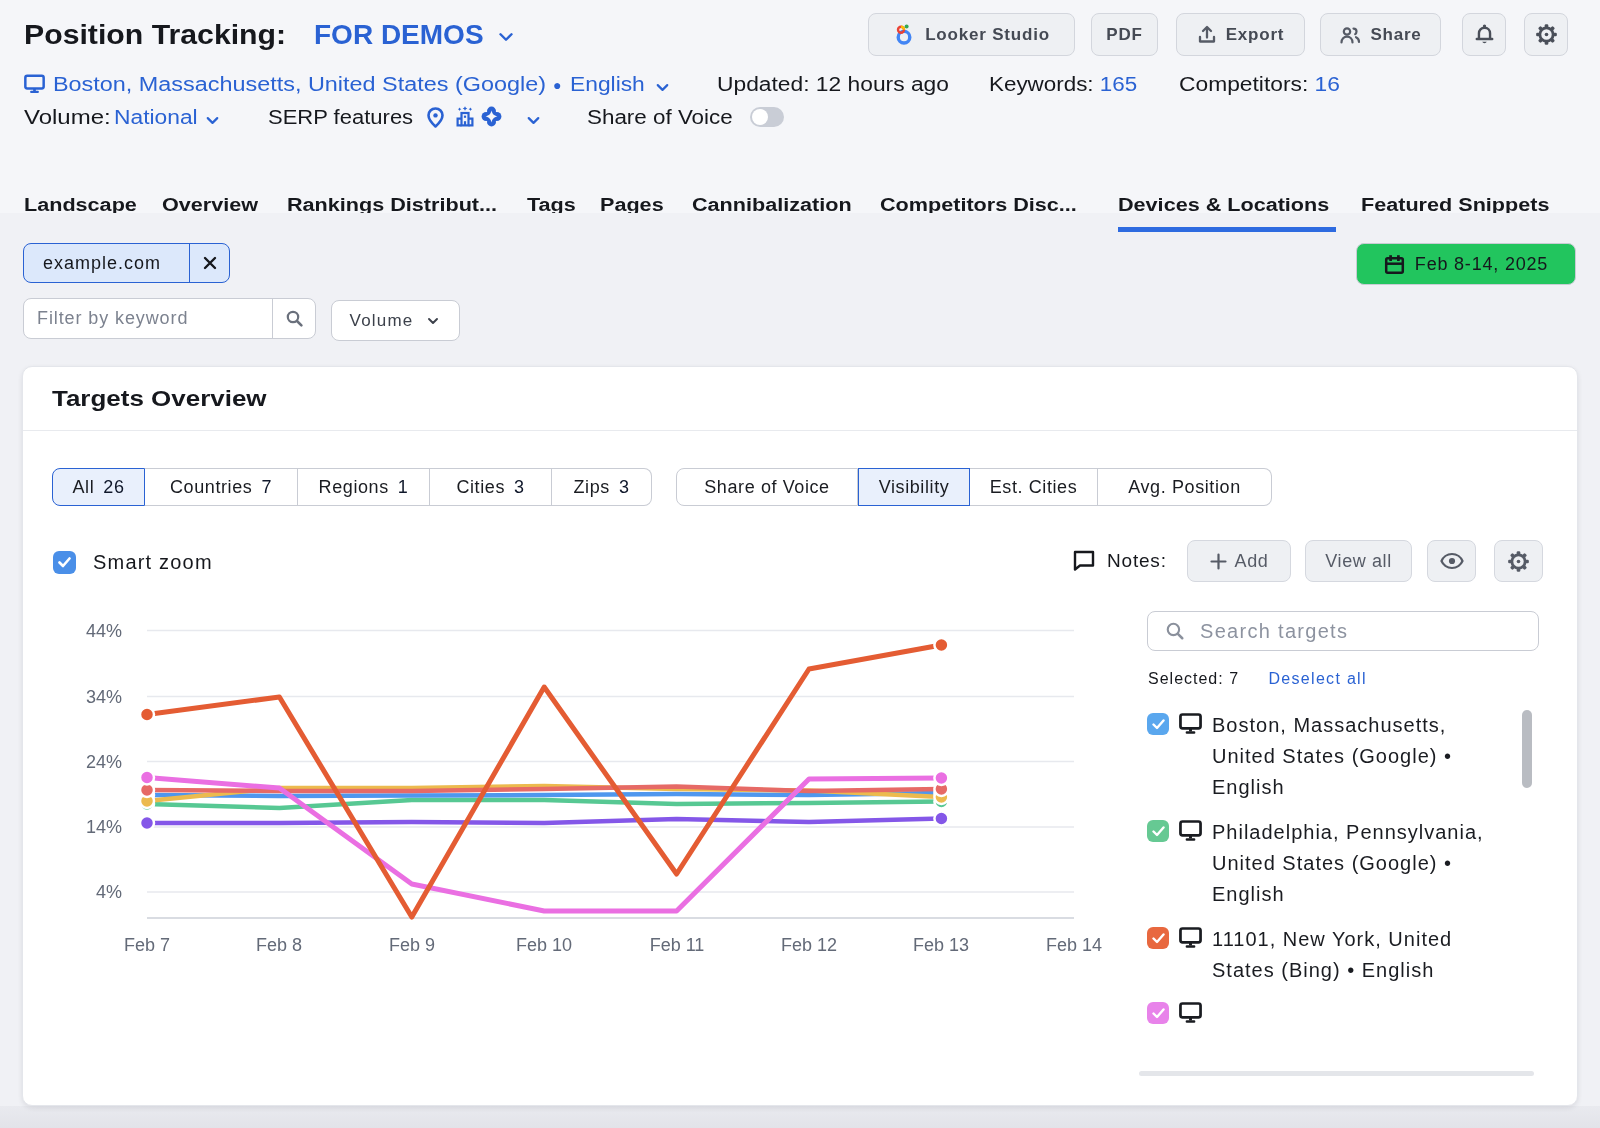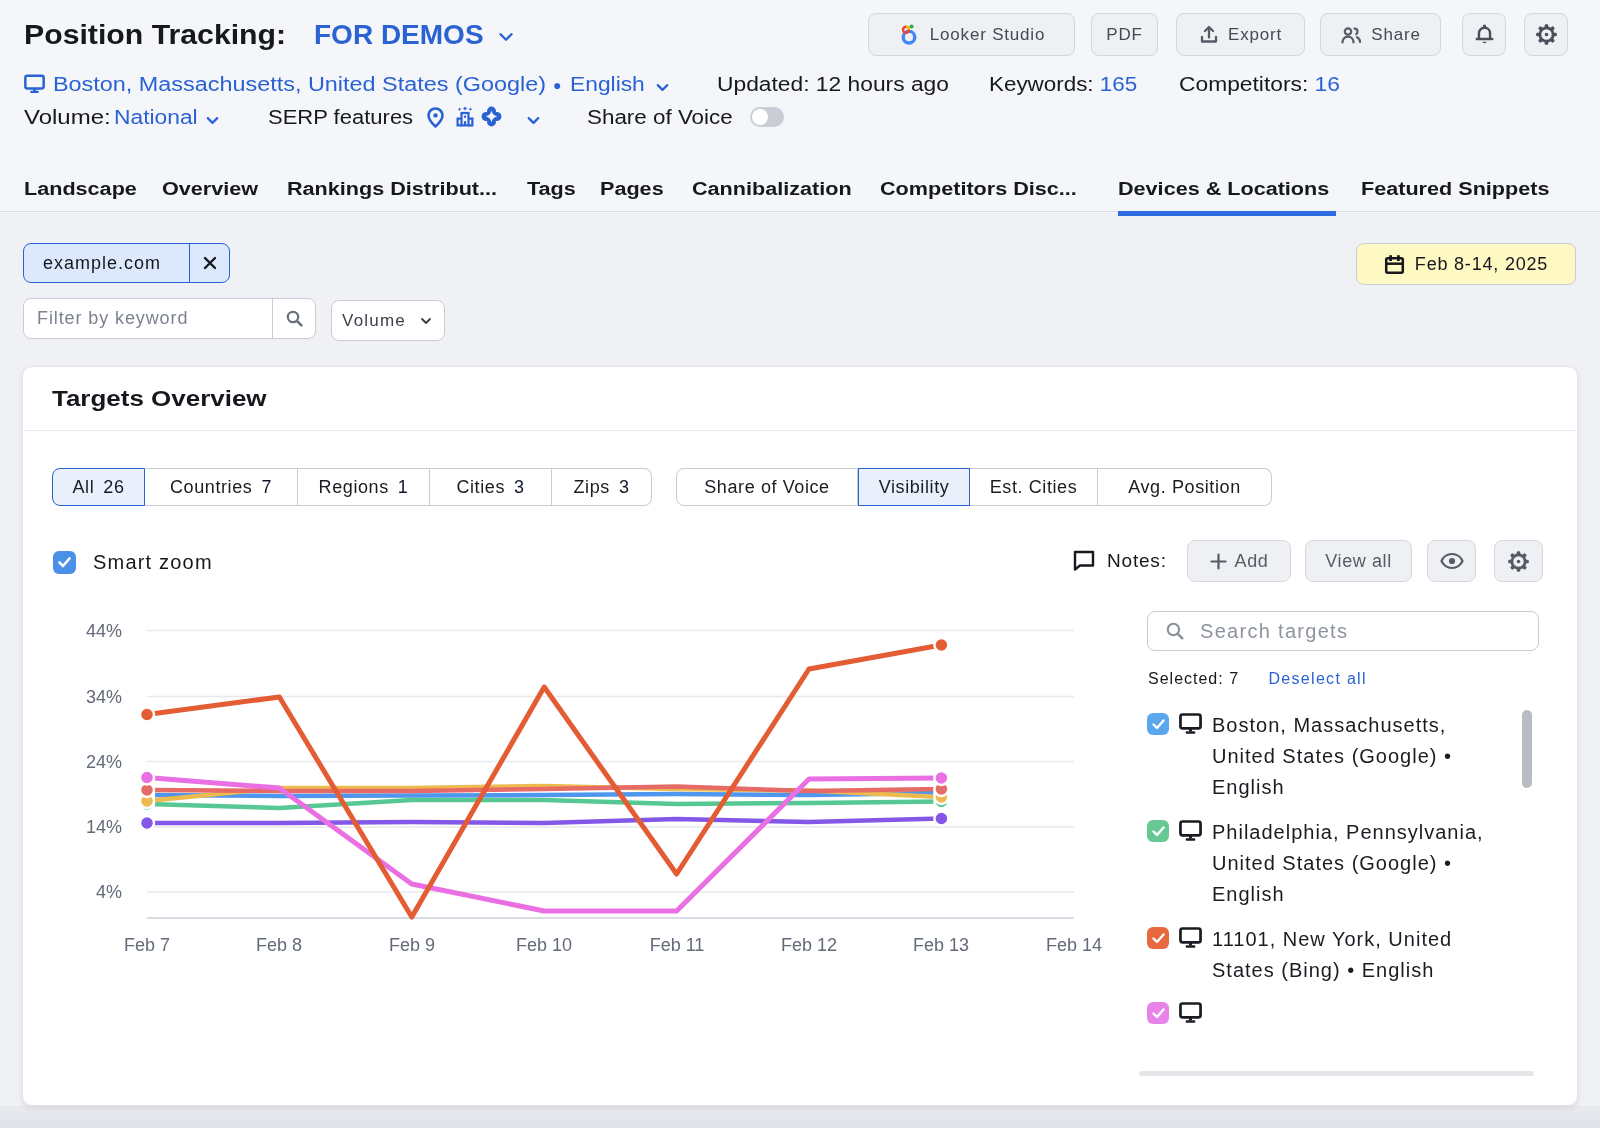--- a/index.html
+++ b/index.html
@@ -13,24 +13,24 @@
   }
   .abs { position:absolute; }
   .sx { transform-origin:left center; white-space:nowrap; }
   .r2 { top:73px; font-size:20px; }
   .r3 { top:106px; font-size:20px; }
   .link { color:#2a62d3; text-decoration:none; }
   .btn {
     position:absolute; top:13px; height:43px;
     background:#eef0f3; border:1px solid #d3d6dd; border-radius:8px;
     display:flex; align-items:center; justify-content:center;
-    font-size:17px; color:#454a54; gap:9px; letter-spacing:0.8px;
+    font-size:17px; color:#454a54; gap:9px; letter-spacing:0.8px;font-weight:bold;
   }
   .tabbar {
-    position:absolute; left:0; top:168px; width:1600px; height:44px;
+    position:absolute; left:0; top:184px; width:1600px; height:44px;
     border-bottom:1px solid #dcdee4;
     text-align:center;
   }
   .tab { position:absolute; top:0; height:43px; line-height:43px; font-weight:bold; font-size:18px; color:#16181d; white-space:nowrap; transform:scaleX(1.2); transform-origin:left center; }
   .content-bg { position:absolute; left:0; top:213px; width:1600px; height:915px; background:#f0f1f5; }
   .card {
     position:absolute; left:22px; top:366px; width:1556px; height:740px;
     background:#ffffff; border:1px solid #e4e6eb; border-radius:10px;
     box-shadow:0 2px 5px rgba(35,40,60,0.10);
   }
@@ -192,41 +192,41 @@
 
   <div class="abs" style="left:23px; top:243px; height:40px; display:flex; border:1px solid #2a62d3; border-radius:8px; background:#dce8fb; overflow:hidden;">
     <div style="display:flex; align-items:center; width:166px; padding-left:19px; font-size:18px; letter-spacing:1px; border-right:1px solid #2a62d3;">example.com</div>
     <div style="width:39px; display:flex; align-items:center; justify-content:center;">
       <svg width="14" height="14" viewBox="0 0 14 14">
         <path d="M2 2 L12 12 M12 2 L2 12" stroke="#16181d" stroke-width="2.4" stroke-linecap="round"></path>
       </svg>
     </div>
   </div>
 
-  <div class="abs" style="left:1356px; top:243px; width:220px; height:42px; background:#fef9c3; border:1px solid #c9ccd4; border-radius:8px; display:flex; align-items:center; justify-content:center; gap:10px; font-size:18px;">
+  <div class="abs" style="left:1356px; top:243px; width:220px; height:42px; background:#22c55e; border:1px solid #c9ccd4; border-radius:8px; display:flex; align-items:center; justify-content:center; gap:10px; font-size:18px;">
     <svg width="21" height="21" viewBox="0 0 21 21">
       <rect x="2.2" y="4.2" width="16.6" height="14.6" rx="1.5" fill="none" stroke="#16181d" stroke-width="2.5"></rect>
       <line x1="2.5" y1="9.7" x2="18.5" y2="9.7" stroke="#16181d" stroke-width="2.5"></line>
       <line x1="6.6" y1="1.2" x2="6.6" y2="7" stroke="#16181d" stroke-width="2.7"></line>
       <line x1="14.4" y1="1.2" x2="14.4" y2="7" stroke="#16181d" stroke-width="2.7"></line>
     </svg>
     <span style="letter-spacing:0.8px;">Feb 8-14, 2025</span>
   </div>
 
   <div class="abs" style="left:23px; top:298px; width:293px; height:41px; background:#fff; border:1px solid #c9ccd4; border-radius:8px; display:flex;">
     <div style="flex:1; display:flex; align-items:center; padding-left:13px; font-size:18px; letter-spacing:0.9px; color:#7c828f;">Filter by keyword</div>
     <div style="width:43px; border-left:1px solid #c9ccd4; display:flex; align-items:center; justify-content:center;">
       <svg width="19" height="19" viewBox="0 0 19 19">
         <circle cx="8" cy="8" r="5.2" fill="none" stroke="#6a707c" stroke-width="2.2"></circle>
         <line x1="12" y1="12" x2="16.4" y2="16.4" stroke="#6a707c" stroke-width="2.6" stroke-linecap="round"></line>
       </svg>
     </div>
   </div>
 
-  <div class="abs" style="left:331px; top:300px; width:114px; height:41px; background:#fff; border:1px solid #c9ccd4; border-radius:8px; display:flex; align-items:center; justify-content:center; gap:12px; font-size:17px; color:#3c414b;">
+  <div class="abs" style="left:331px; top:300px; width:129px; height:41px; background:#fff; border:1px solid #c9ccd4; border-radius:8px; display:flex; align-items:center; justify-content:center; gap:12px; font-size:17px; color:#3c414b;">
     <span style="letter-spacing:1.2px;">Volume</span>
     <svg width="16" height="16" viewBox="0 0 20 20">
       <path d="M5 7.5 L10 12.5 L15 7.5" fill="none" stroke="#3c414b" stroke-width="2.4" stroke-linecap="round" stroke-linejoin="round"></path>
     </svg>
   </div>
 
   <div class="card"></div>
   <div class="abs sx" style="left:52px; top:386px; font-size:22px; font-weight:bold; transform:scaleX(1.18);">Targets Overview</div>
   <div class="abs" style="left:23px; top:430px; width:1554px; height:1px; background:#e8eaee;"></div>
 

